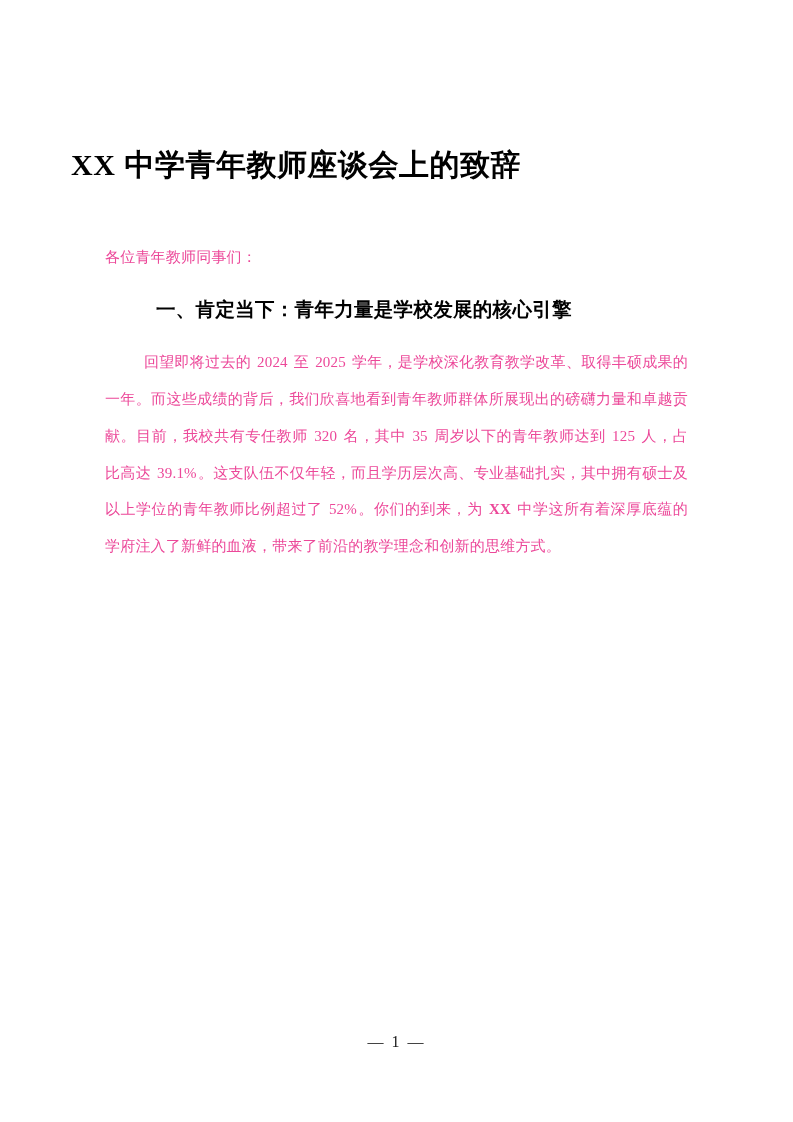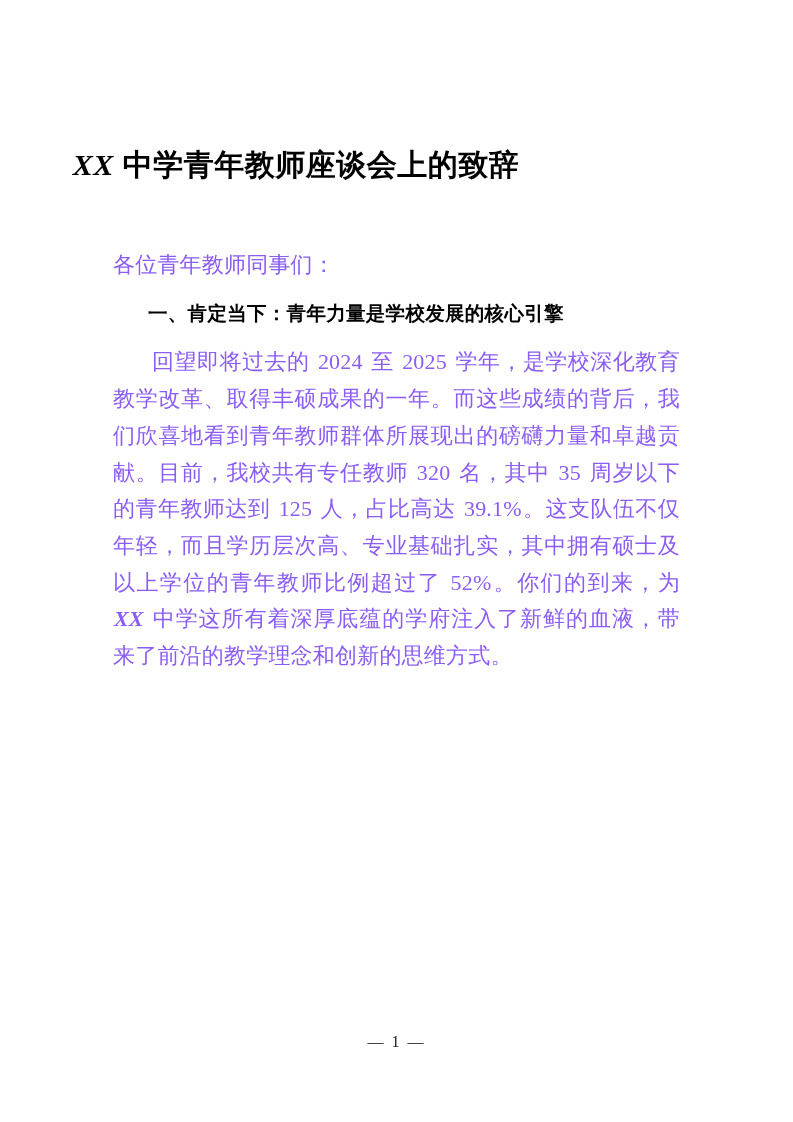--- a/index.html
+++ b/index.html
@@ -51,60 +51,59 @@
   }
 
   .body-block {
     position: absolute;
     left: 0;
     top: 235px;
     width: 591px;
   }
 
   p.para {
-    margin: 12px;
+    margin: 4px;
     padding: 0;
     font-family: "DejaVu Serif", "Liberation Serif", serif;
-    font-size: 22px;
+    font-size: 15px;
     line-height: 36.7px;
     text-align: justify;
     text-align-last: left;
     text-justify: inter-ideograph;
-    color: #8b5cf6;
+    color: #ec4899;
     font-weight: 400;
     letter-spacing: 0.2px;
   }
 
   p.indent {
     text-indent: 39px;
   }
 
   p.heading {
-    margin: 8px;
+    margin: 16px;
     padding: 0;
     font-family: "DejaVu Sans", "Liberation Sans", sans-serif;
     font-size: 19.5px;
     line-height: 36.7px;
     font-weight: bold;
     text-indent: 39px;
     color: #000000;
     letter-spacing: 0.3px;
   }
 
   
   .lat {
     font-family: "Liberation Serif", "DejaVu Serif", serif;
     font-weight: 400;
     padding: 0 1px;
   }
   .lat-b {
     font-family: "Liberation Serif", "DejaVu Serif", serif;
     font-weight: bold;
     padding: 0 1px;
-    font-style: italic;
   }
 
   .footer {
     position: absolute;
     left: 0;
     top: 1032px;
     width: 793px;
     text-align: center;
     font-family: "Liberation Serif", "DejaVu Serif", serif;
     font-size: 16px;

